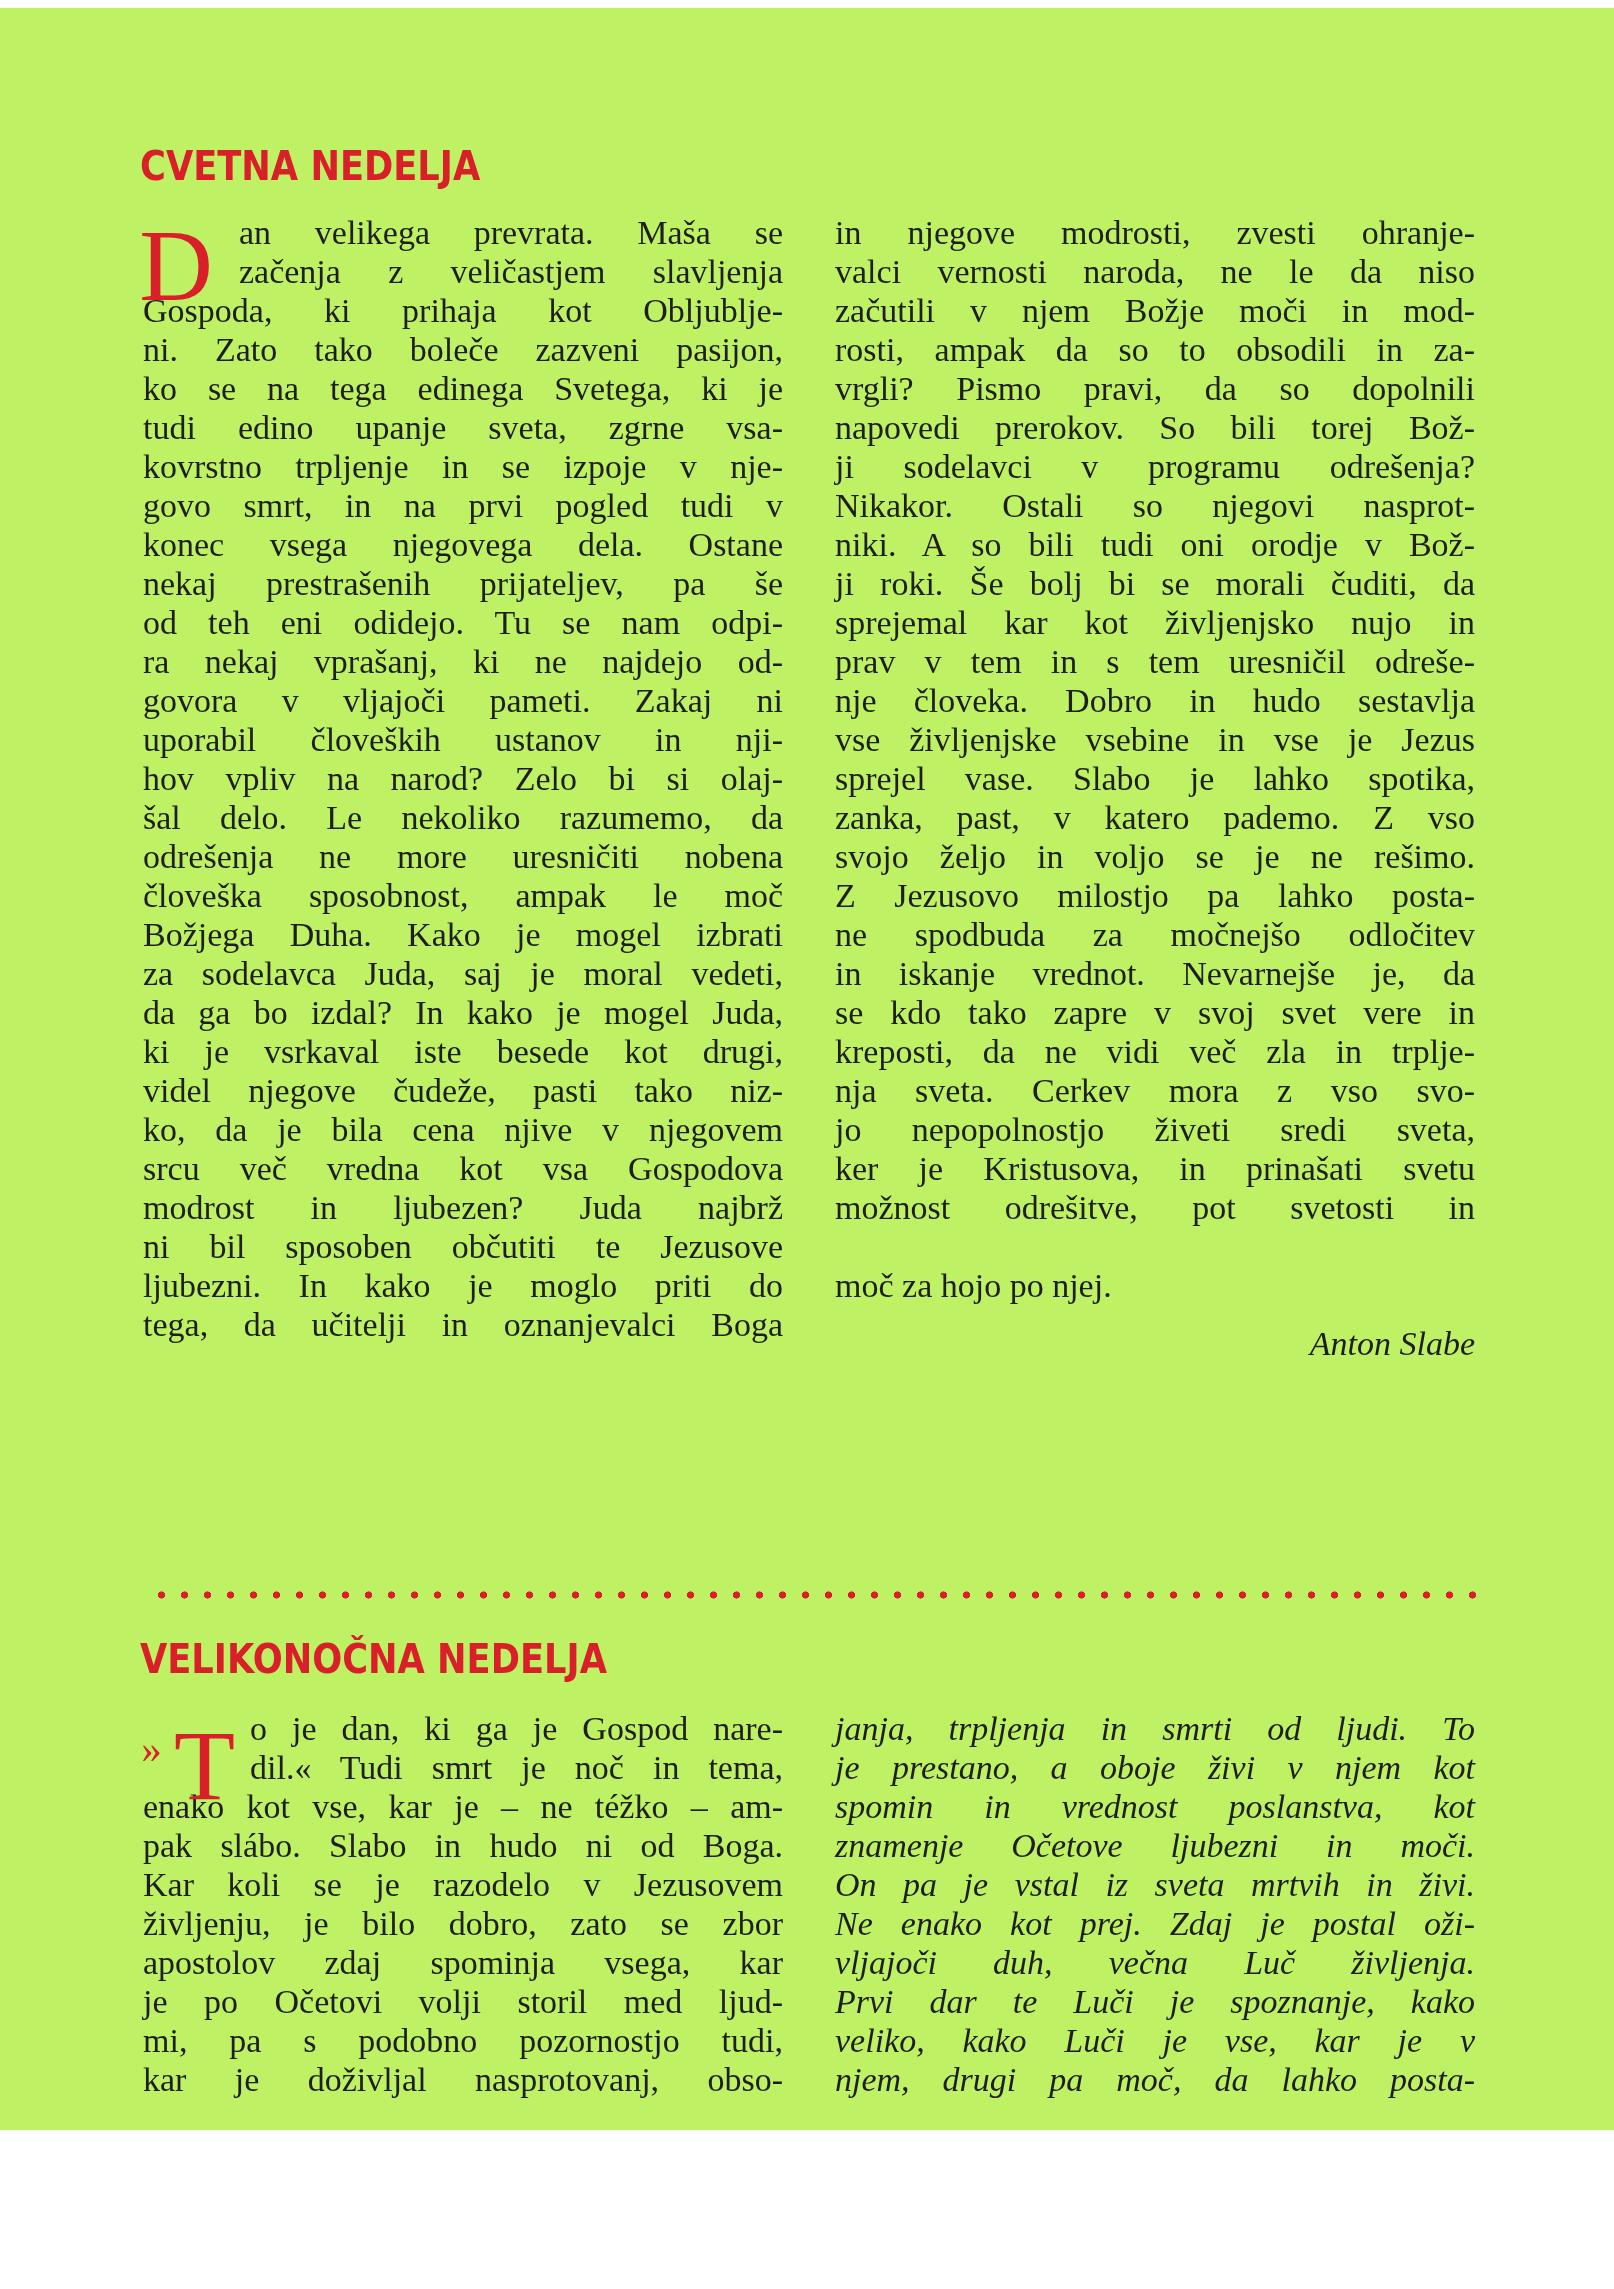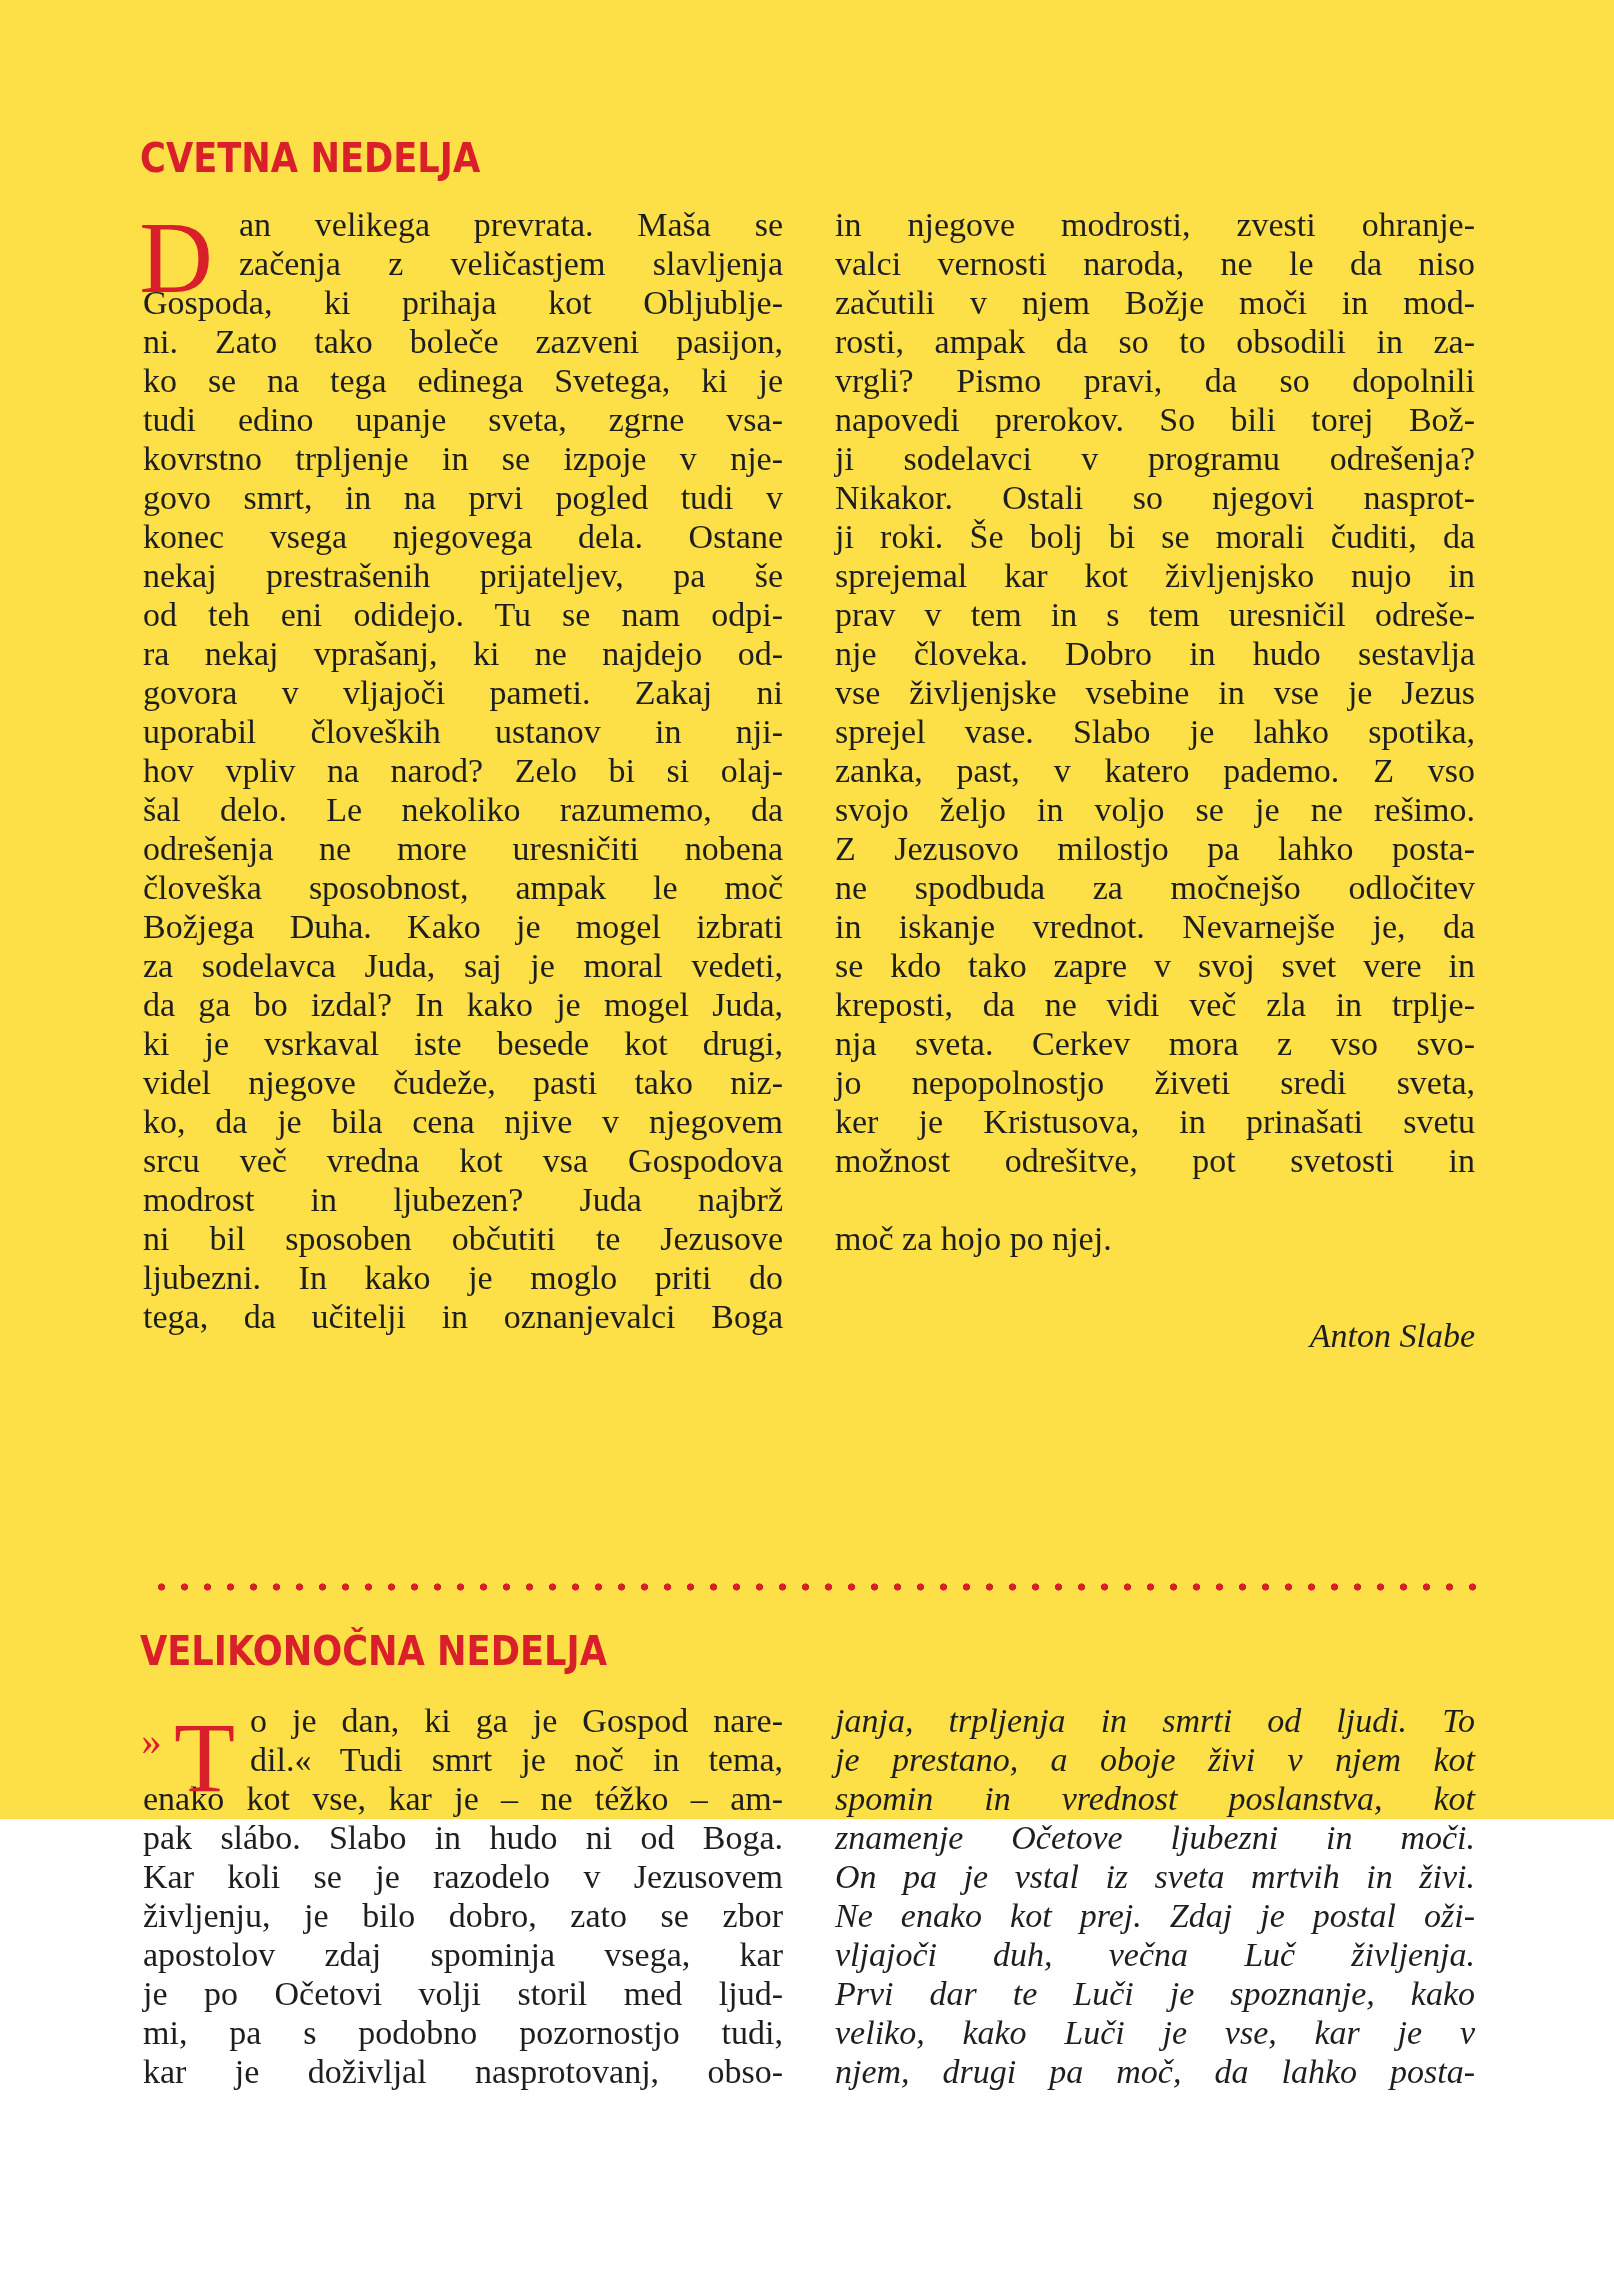--- a/index.html
+++ b/index.html
@@ -1,17 +1,17 @@
 <!DOCTYPE html>
 <html style="font-size:14.8px"><head>
 <meta charset="utf-8">
 <style>
   html, body { margin:0; padding:0; background:#ffffff; }
   body { width:1614px; height:2290px; position:relative; overflow:hidden; }
-  .page { position:absolute; left:0; top:0; width:1614px; height:1819px; background:#fde047; }
+  .page { position:absolute; left:0; top:8px; width:1614px; height:2122px; background:#bef264; }
   .heading {
     position:absolute; left:140px;
     font-family:"DejaVu Sans", sans-serif; font-weight:bold;
     color:#d91f2a; font-size:41px; letter-spacing:0px;
     transform:scaleX(0.86); transform-origin:left top;
     margin:0; line-height:1;
   }
   .col { position:absolute; width:640px; }
   .line {
     font-family:"Liberation Serif", "DejaVu Serif", serif;
@@ -87,20 +87,21 @@
 
   <div class="col" style="left:835px; top:205px;">
     <div class="line">in njegove modrosti, zvesti ohranje-</div>
     <div class="line">valci vernosti naroda, ne le da niso</div>
     <div class="line">začutili v njem Božje moči in mod-</div>
     <div class="line">rosti, ampak da so to obsodili in za-</div>
     <div class="line">vrgli? Pismo pravi, da so dopolnili</div>
     <div class="line">napovedi prerokov. So bili torej Bož-</div>
     <div class="line">ji sodelavci v programu odrešenja?</div>
     <div class="line">Nikakor. Ostali so njegovi nasprot-</div>
+    <div class="line">niki. A so bili tudi oni orodje v Bož-</div>
     <div class="line">ji roki. Še bolj bi se morali čuditi, da</div>
     <div class="line">sprejemal kar kot življenjsko nujo in</div>
     <div class="line">prav v tem in s tem uresničil odreše-</div>
     <div class="line">nje človeka. Dobro in hudo sestavlja</div>
     <div class="line">vse življenjske vsebine in vse je Jezus</div>
     <div class="line">sprejel vase. Slabo je lahko spotika,</div>
     <div class="line">zanka, past, v katero pademo. Z vso</div>
     <div class="line">svojo željo in voljo se je ne rešimo.</div>
     <div class="line">Z Jezusovo milostjo pa lahko posta-</div>
     <div class="line">ne spodbuda za močnejšo odločitev</div>

